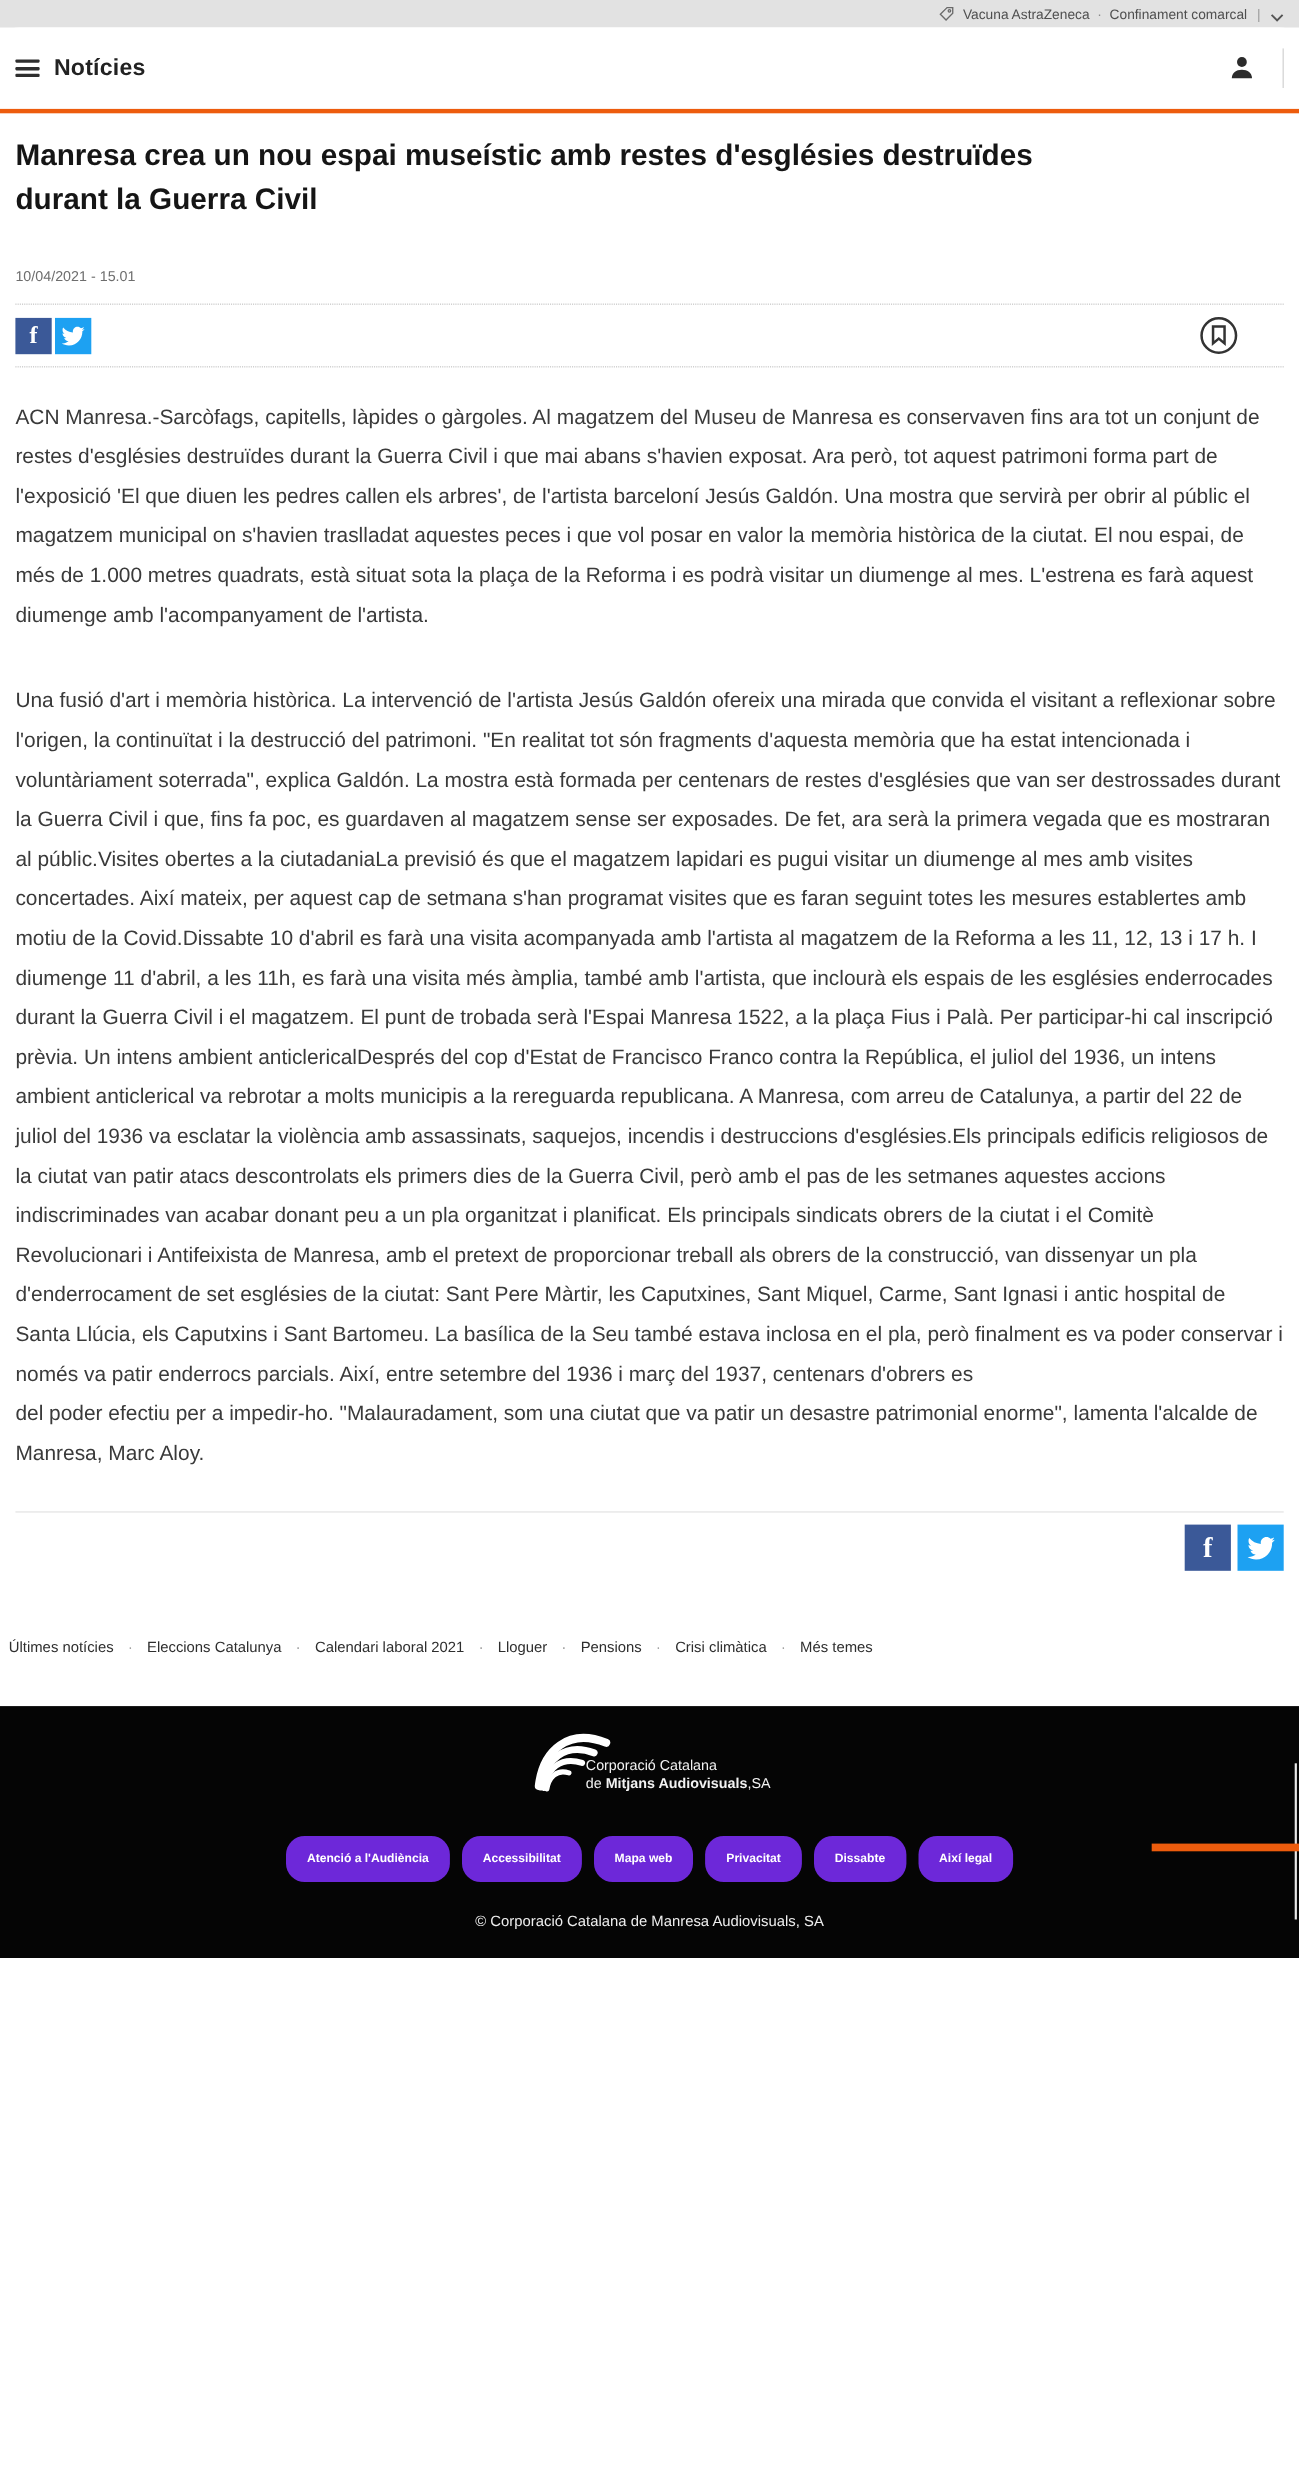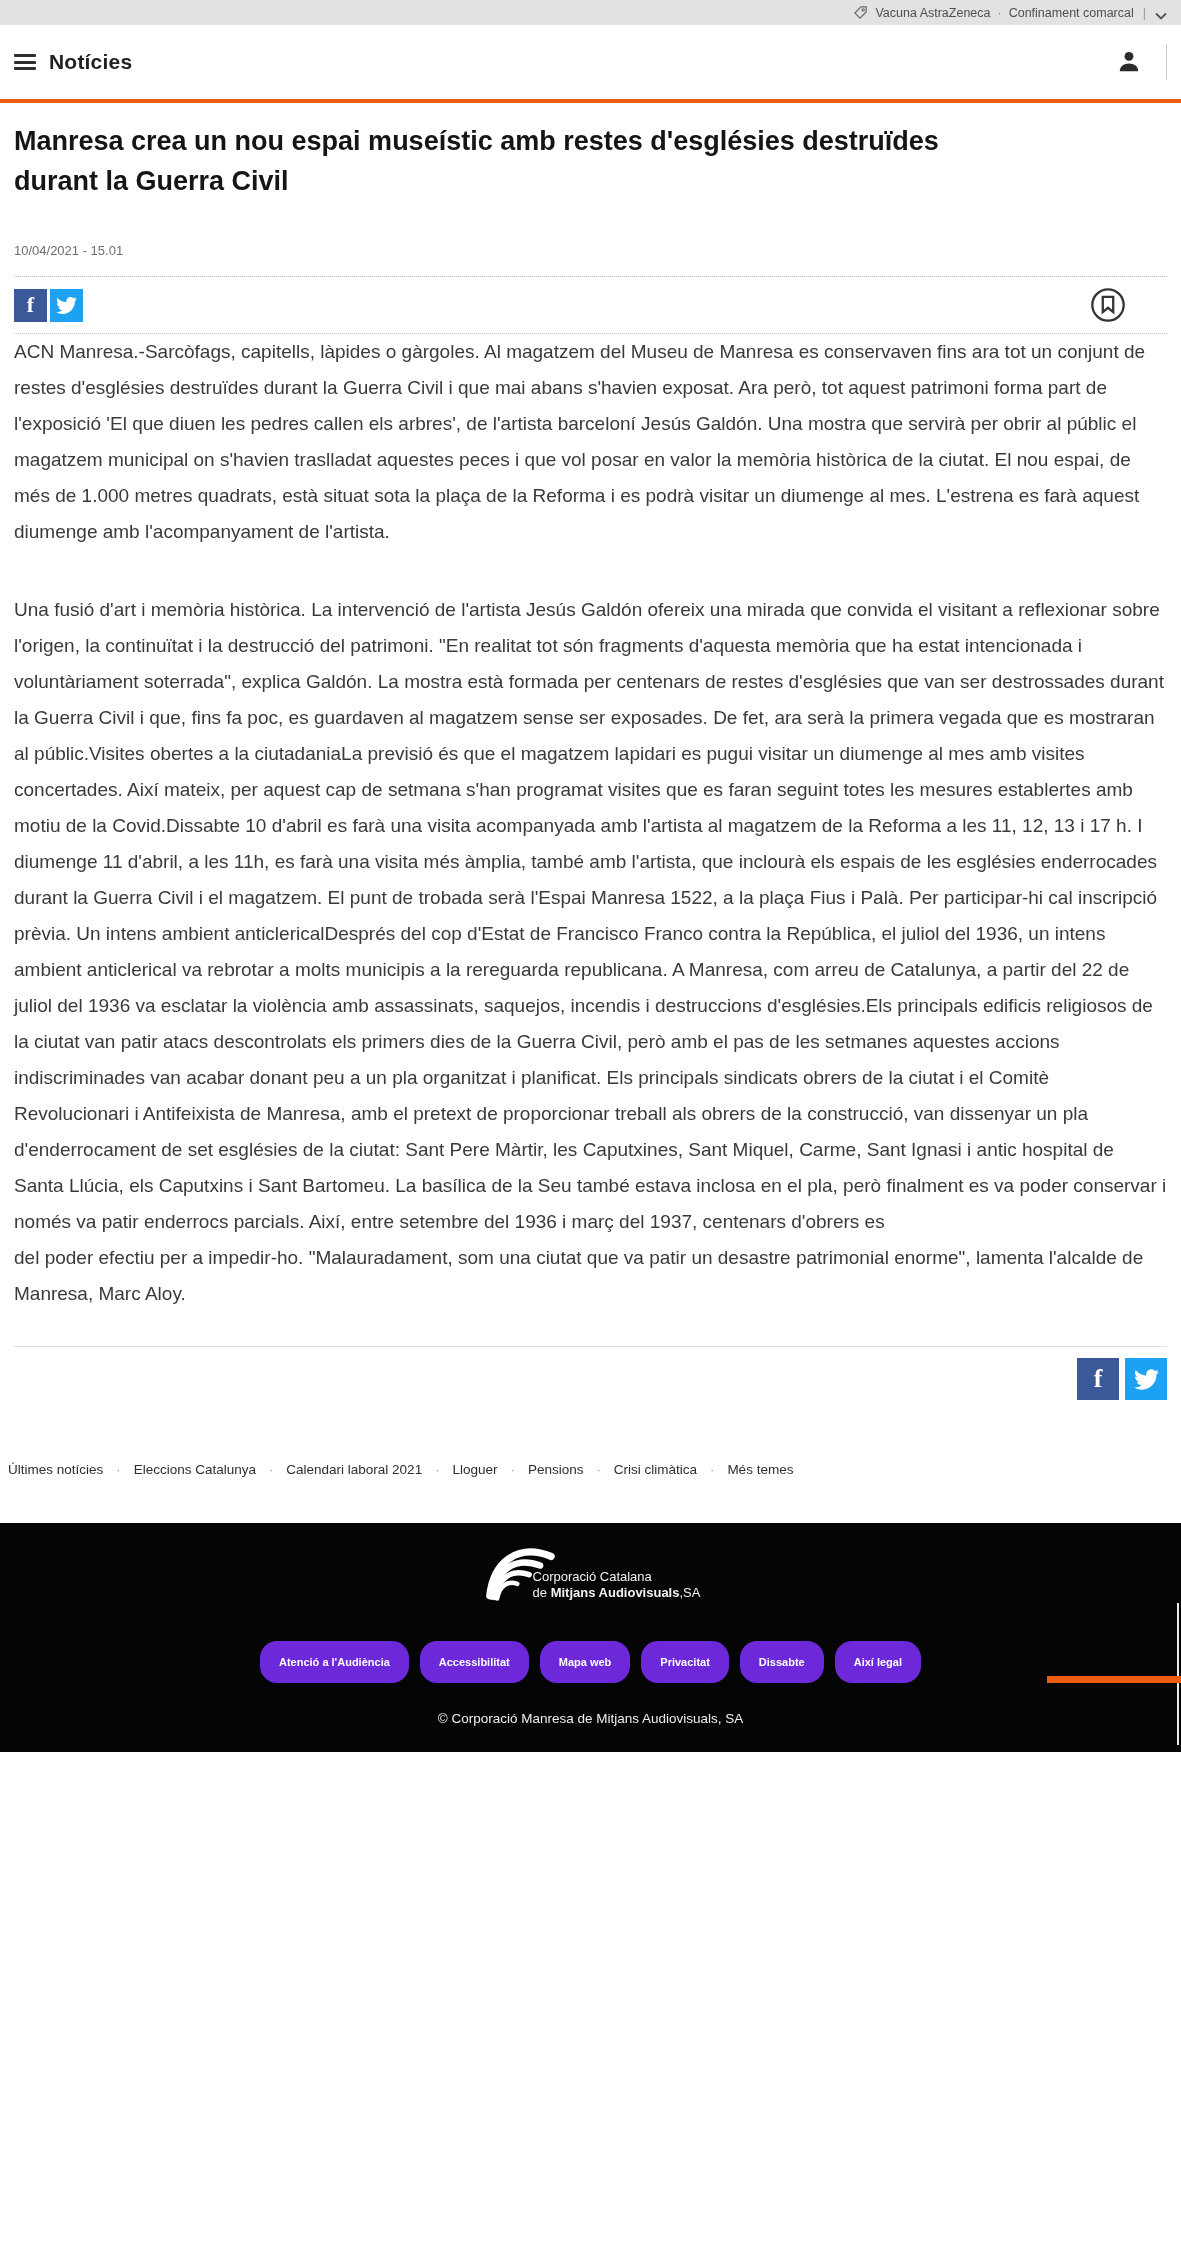--- a/index.html
+++ b/index.html
@@ -66,21 +66,21 @@
   .soc-btn {
     width: 33px; height: 33px;
     display: flex; align-items: center; justify-content: center;
     cursor: pointer; border: none;
   }
   .soc-btn + .soc-btn { margin-left: 3px; }
   .soc-btn svg, .soc-btn span { pointer-events: none; }
   .fb-f { color: #fff; font-weight: bold; font-size: 22px; font-family: "Liberation Serif", serif; }
   .bookmark-wrap { margin-left: auto; margin-right: 40px; }
   .bookmark-ic { width: 38px; height: 38px; cursor: pointer; display: block; }
-  .article-body { font-size: 19px; line-height: 36px; color: #3a3a3a; }
+  .article-body { margin-top: 28px; font-size: 19px; line-height: 36px; color: #3a3a3a; }
   .article-body p + p { margin-top: 42px; }
   .article-body p.cont { margin-top: 0; }
   
   .overlay-bar { position: absolute; background: #ed5c0d; left: 1047px; top: 1676px; width: 134px; height: 7px; }
   .overlay-edge { position: absolute; background: #e8e8e8; left: 1177px; top: 1603px; width: 2px; height: 142px; }
   
   .bottom-share {
     margin-top: 34px;
     border-top: 1px solid #e0e0e0;
     padding-top: 11px;
@@ -221,14 +221,14 @@
     </div>
   </div>
   <div class="footer-btns">
     <button class="footer-btn">Atenció a l'Audiència</button>
     <button class="footer-btn">Accessibilitat</button>
     <button class="footer-btn">Mapa web</button>
     <button class="footer-btn">Privacitat</button>
     <button class="footer-btn">Dissabte</button>
     <button class="footer-btn">Així legal</button>
   </div>
-  <div class="footer-copy">© Corporació Manresa de Mitjans Audiovisuals, SA</div>
+  <div class="footer-copy">© Corporació Catalana de Manresa Audiovisuals, SA</div>
 </div>
 
 </body></html>

